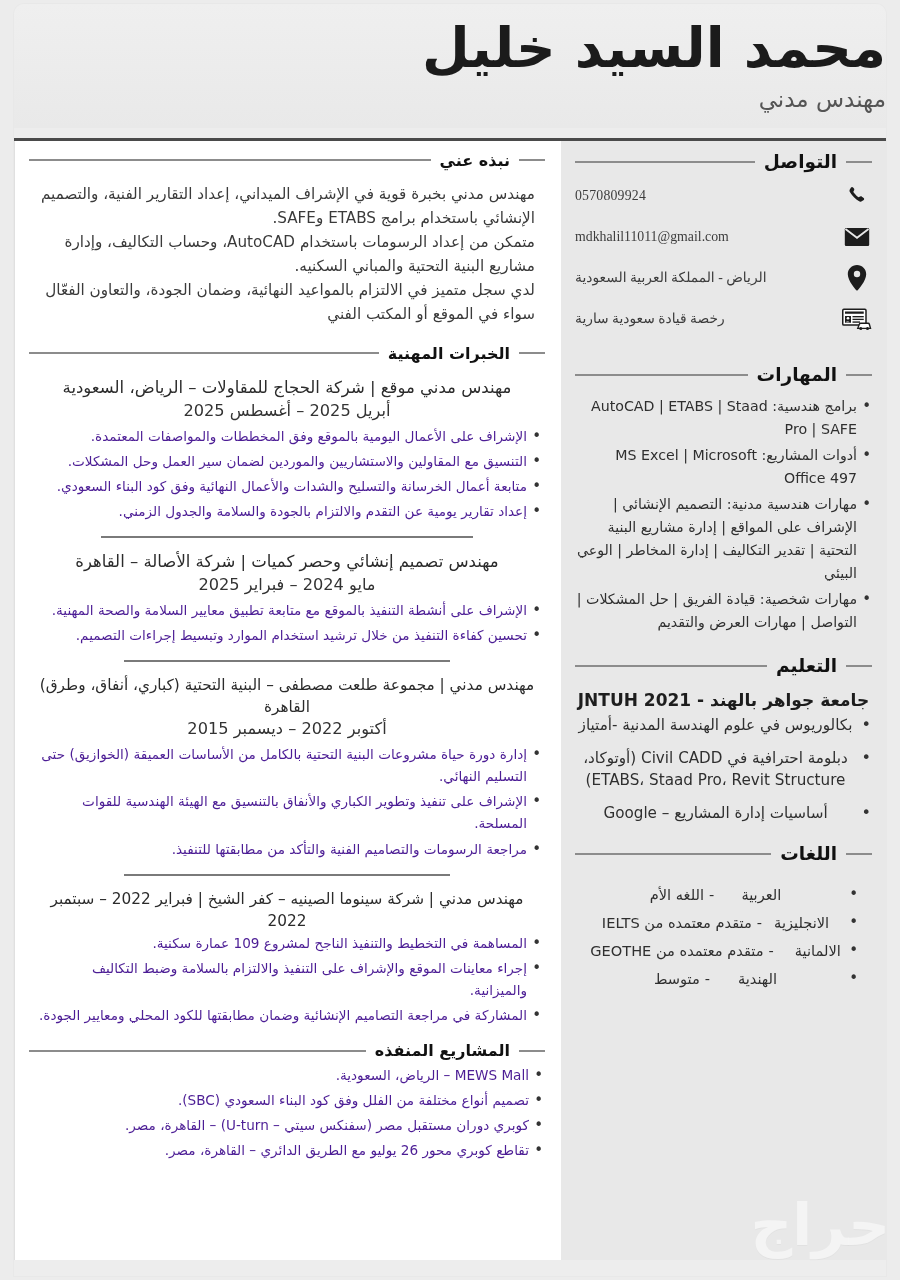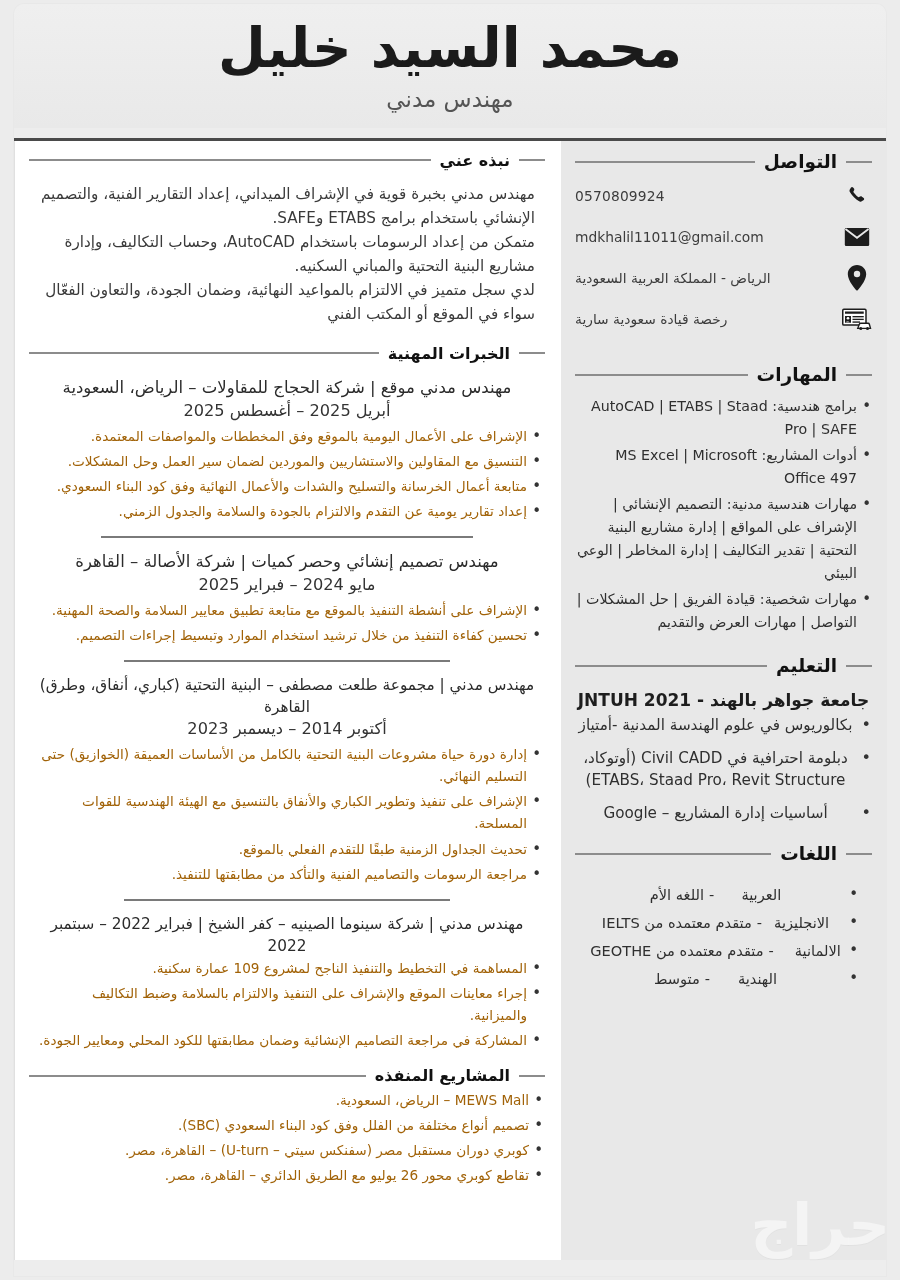--- a/index.html
+++ b/index.html
@@ -34,21 +34,21 @@
     background: #ededed;
     border-radius: 10px 10px 0 0;
     box-shadow: 0 0 0 1px rgba(0,0,0,0.015);
     overflow: hidden;
   }
 
   
   .header {
     background: linear-gradient(180deg,#efefef 0%, #e9e9e9 100%);
     padding: 14px 0 16px 0;
-    text-align: center;
+    text-align: right;
   }
   .name {
     font-size: 55px;
     font-weight: 700;
     letter-spacing: -0.5px;
     line-height: 1.12;
     color: #1b1b1b;
     margin: 0;
     direction: rtl;
   }
@@ -142,21 +142,21 @@
   .exp-list {
     list-style: none;
     margin: 0;
     padding: 0;
     direction: rtl;
   }
   .exp-list li {
     position: relative;
     font-size: 13.6px;
     line-height: 1.62;
-    color: #a16207;
+    color: #4c1d95;
     text-align: right;
     padding-right: 16px;
     margin-bottom: 3px;
   }
   .exp-list li::before {
     content: "\2022";
     position: absolute;
     right: 2px;
     top: -1px;
     font-size: 15px;
@@ -164,21 +164,21 @@
   }
   .exp-divider {
     height: 2px;
     background: #7a7a7a;
     width: 72%;
     margin: 9px auto 2px auto;
   }
   .exp-divider.wide { width: 63%; }
 
   
-  .contact-list { direction: rtl; padding: 6px 0 8px 0; }
+  .contact-list { direction: rtl; padding: 6px 0 8px 0; font-family: Liberation Serif, serif; }
   .contact-row {
     display: flex;
     flex-direction: row;
     align-items: center;
     justify-content: flex-start;
     gap: 12px;
     margin-bottom: 13px;
   }
   .contact-icon {
     flex: 0 0 30px;
@@ -463,25 +463,24 @@
           <div class="exp-dates">مايو 2024 – فبراير 2025</div>
           <ul class="exp-list">
             <li>الإشراف على أنشطة التنفيذ بالموقع مع متابعة تطبيق معايير السلامة والصحة المهنية.</li>
             <li>تحسين كفاءة التنفيذ من خلال ترشيد استخدام الموارد وتبسيط إجراءات التصميم.</li>
           </ul>
         </div>
         <div class="exp-divider wide"></div>
 
         <div class="exp-block">
           <div class="exp-title small">مهندس مدني | مجموعة طلعت مصطفى – البنية التحتية (كباري، أنفاق، وطرق)  القاهرة</div>
-          <div class="exp-dates">أكتوبر 2014 – ديسمبر 2023</div>
+          <div class="exp-dates">أكتوبر 2022 – ديسمبر 2015</div>
           <ul class="exp-list">
             <li>إدارة دورة حياة مشروعات البنية التحتية بالكامل من الأساسات العميقة (الخوازيق) حتى التسليم النهائي.</li>
             <li>الإشراف على تنفيذ وتطوير الكباري والأنفاق بالتنسيق مع الهيئة الهندسية للقوات المسلحة.</li>
-            <li>تحديث الجداول الزمنية طبقًا للتقدم الفعلي بالموقع.</li>
             <li>مراجعة الرسومات والتصاميم الفنية والتأكد من مطابقتها للتنفيذ.</li>
           </ul>
         </div>
         <div class="exp-divider wide"></div>
 
         <div class="exp-block">
           <div class="exp-title small">مهندس مدني | شركة سينوما الصينيه – كفر الشيخ | فبراير 2022 – سبتمبر 2022</div>
           <ul class="exp-list">
             <li>المساهمة في التخطيط والتنفيذ الناجح لمشروع 109 عمارة سكنية.</li>
             <li>إجراء معاينات الموقع والإشراف على التنفيذ والالتزام بالسلامة وضبط التكاليف والميزانية.</li>

